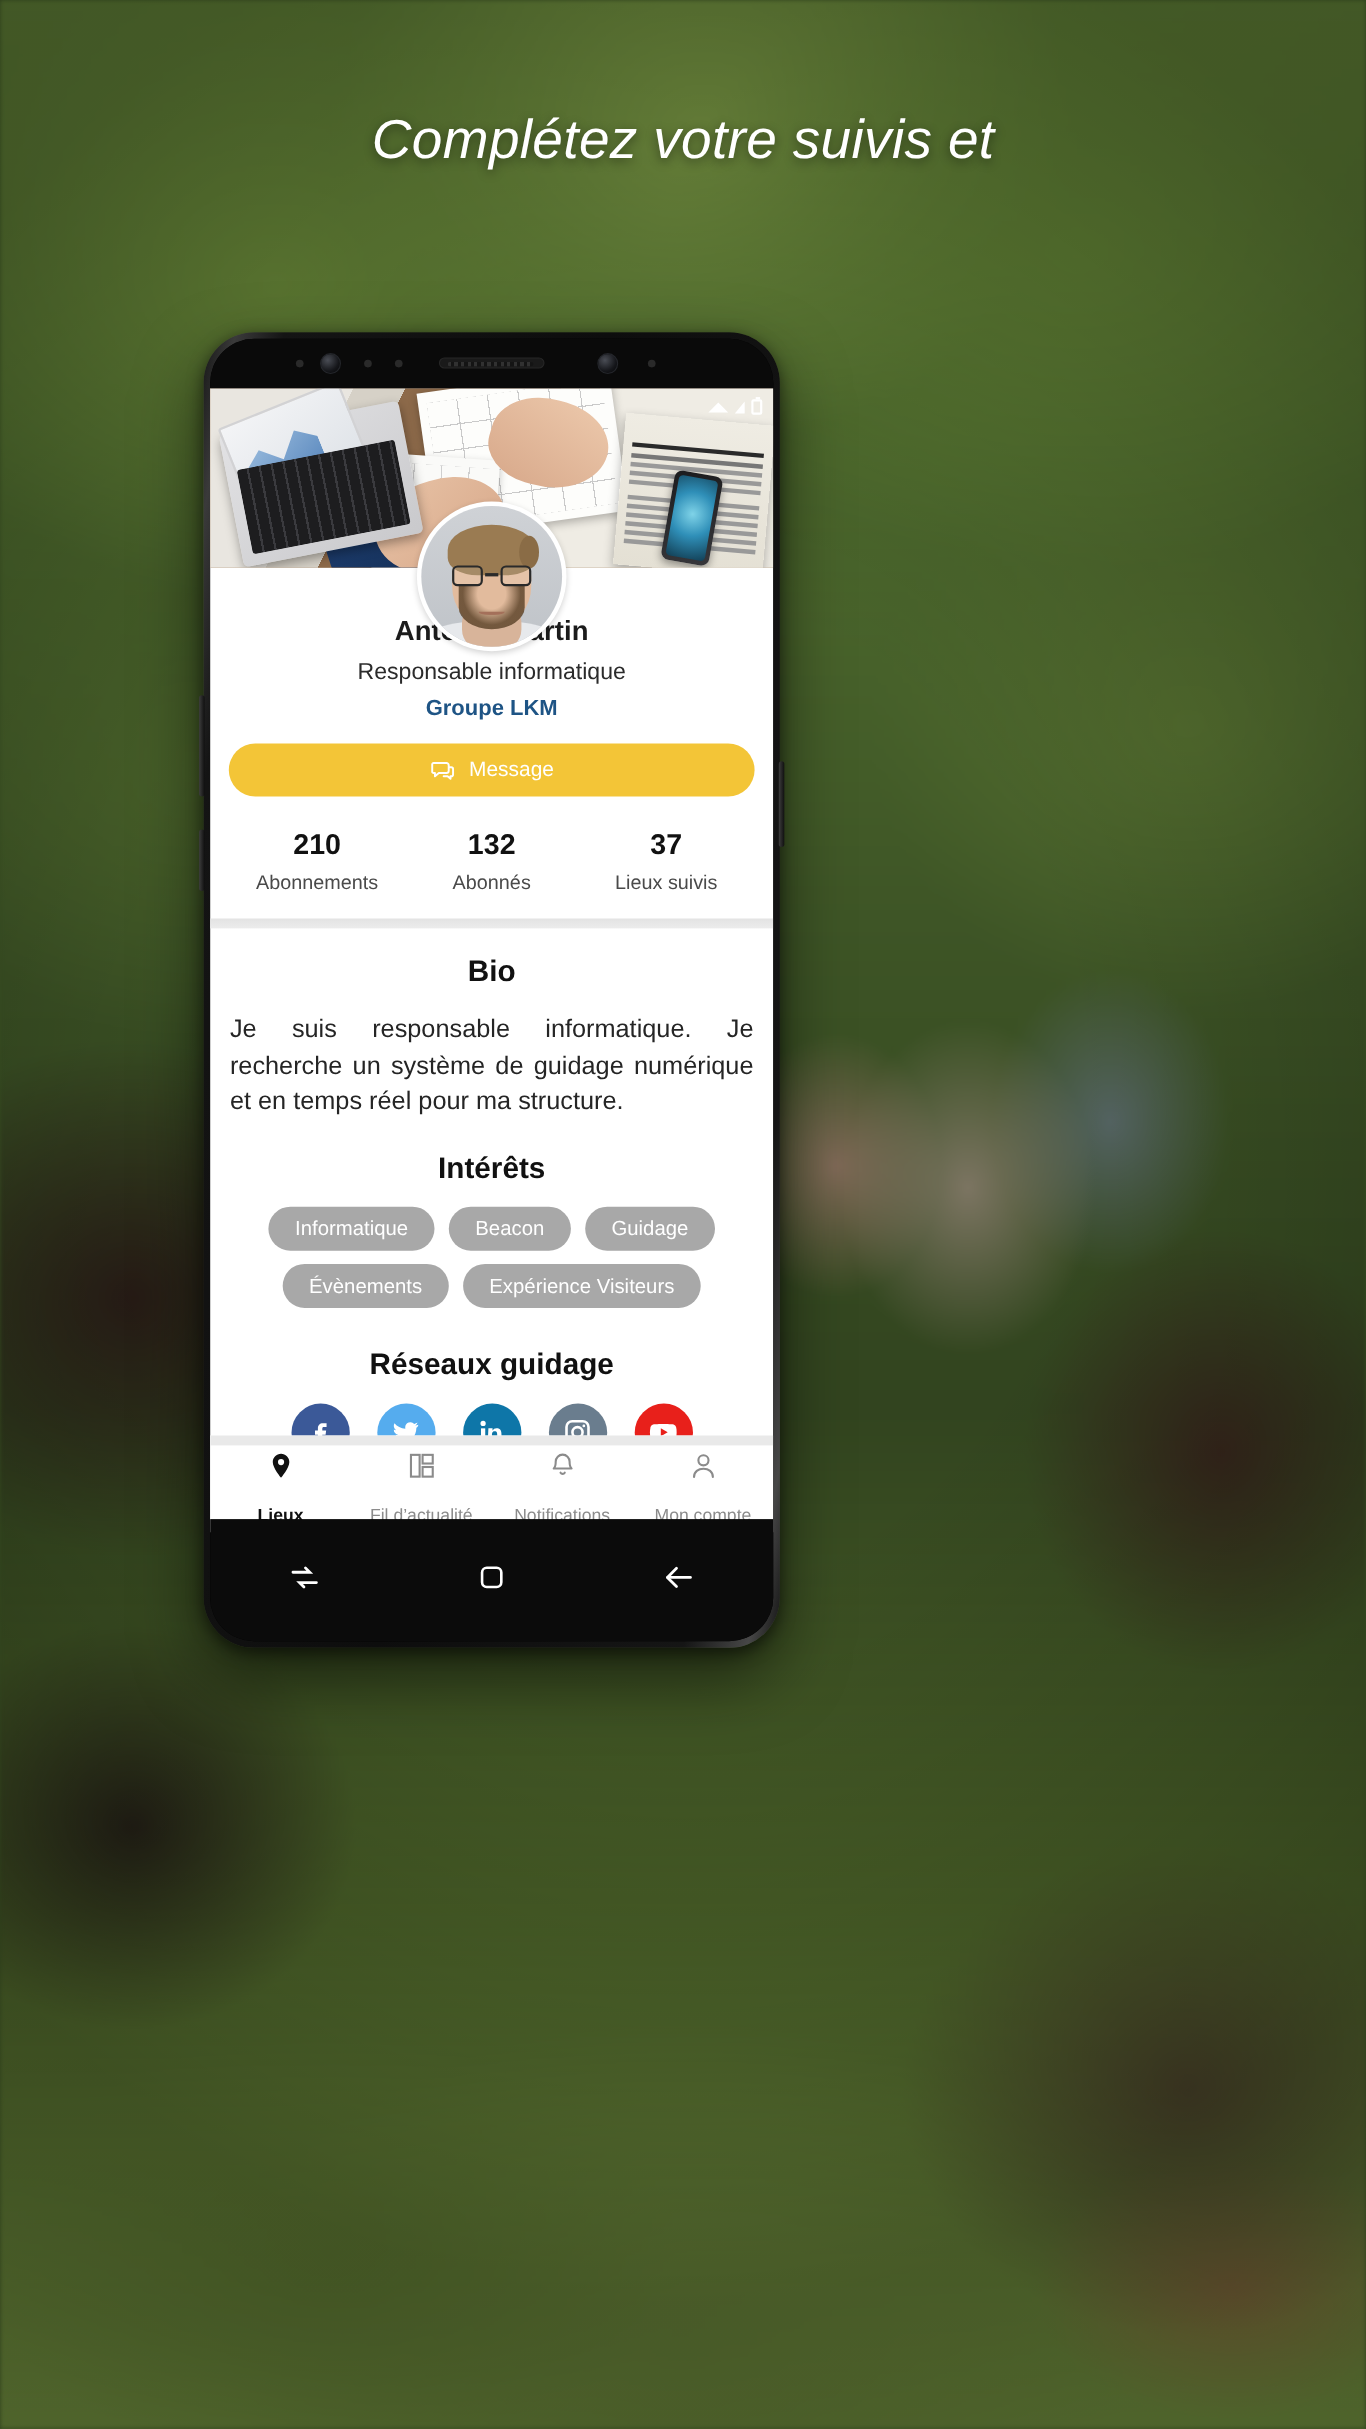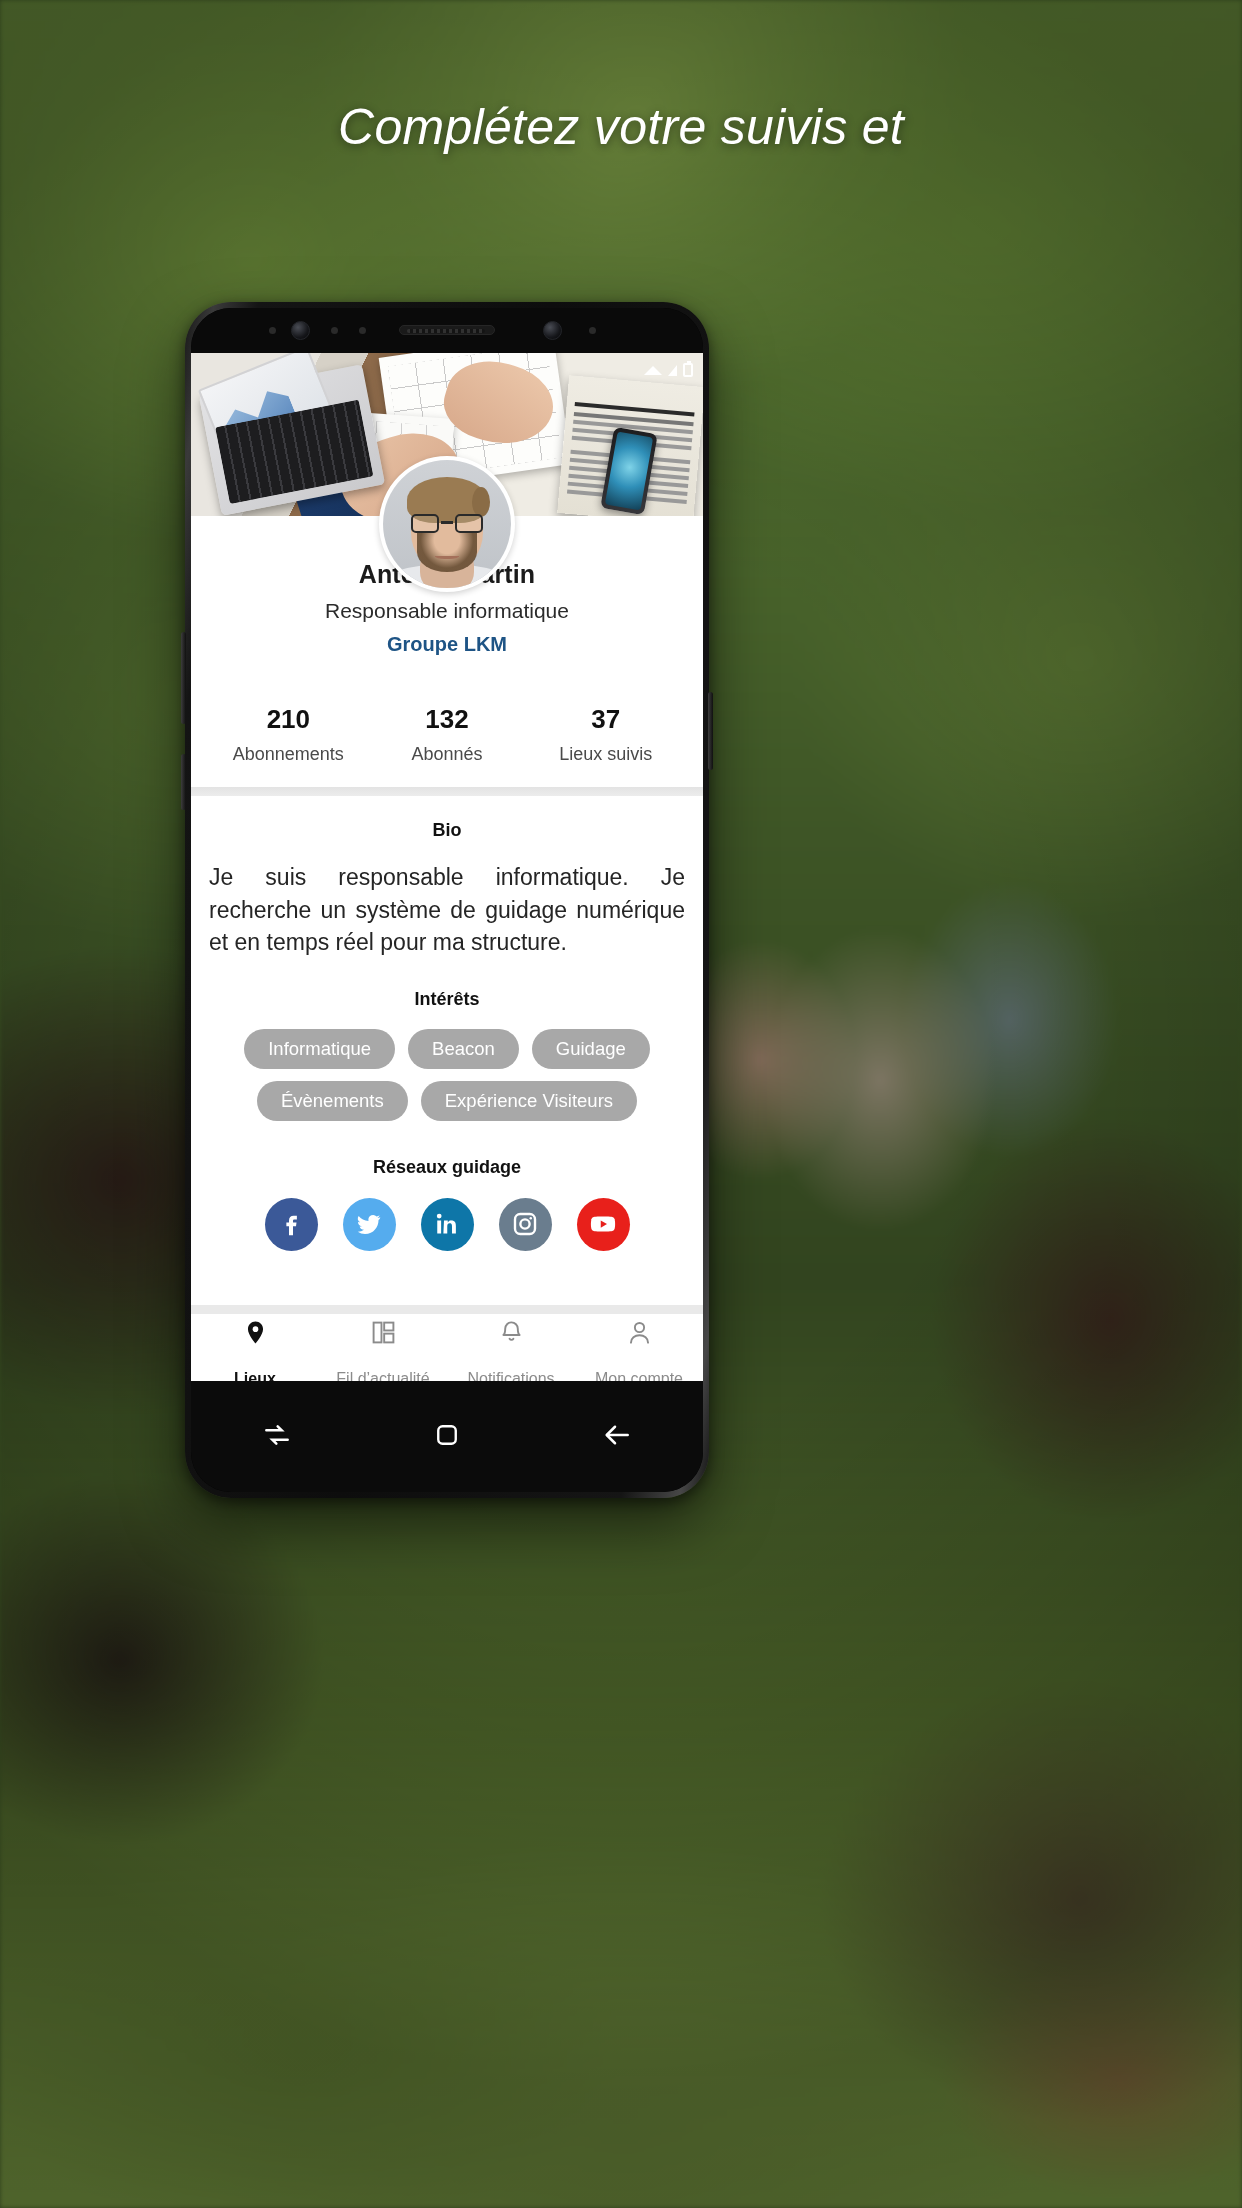--- a/index.html
+++ b/index.html
@@ -214,21 +214,21 @@
 
   
   #stats { display:flex; margin-top:28px; padding:0 18px 22px; }
   .stat { flex:1; text-align:center; }
   .stat .num { font-size:26px; font-weight:700; color:#111; }
   .stat .lbl { font-size:18px; color:#4a4a4a; margin-top:9px; }
 
   .divider { height:9px; background:linear-gradient(180deg,#e3e3e3,#ececec); }
 
   
-  .sec-title { text-align:center; font-size:18px; font-weight:700; color:#111; }
+  .sec-title { text-align:center; font-size:27px; font-weight:700; color:#111; }
   #bio-wrap { padding:24px 18px 0; }
   #bio-text { margin-top:20px; font-size:23px; line-height:1.42; color:#252525; text-align:justify; }
   #int-wrap { padding:30px 14px 0; }
   #tags { display:flex; flex-wrap:wrap; justify-content:center; gap:12px 13px; margin-top:19px; }
   .tag { background:#a8a8a8; color:#fff; font-size:18.5px; padding:9px 24px; border-radius:20px; white-space:nowrap; }
   #soc-wrap { padding:36px 14px 0; }
   #socials { display:flex; justify-content:center; gap:25px; margin-top:20px; }
   .soc { width:53px; height:53px; border-radius:50%; display:flex; align-items:center; justify-content:center;
          color:#fff; font-weight:700; font-size:27px; }
   .soc svg { display:block; }
@@ -313,20 +313,27 @@
           <div class="mouth"></div>
         </div>
       </div>
 
       <div id="prof">
         <div id="name">Antoine Martin</div>
         <div id="role">Responsable informatique</div>
         <div id="company">Groupe LKM</div>
 
         <div id="actions">
+          <div class="btn" id="btn-msg">
+            <svg width="25" height="25" viewBox="0 0 24 24" fill="none" stroke="#fff" stroke-width="1.7" stroke-linecap="round" stroke-linejoin="round">
+              <path d="M4 5.4h11.2a2 2 0 0 1 2 2v4.8a2 2 0 0 1-2 2H8.6L5.2 17v-2.8H4a1.2 1.2 0 0 1-1.2-1.2V6.6A1.2 1.2 0 0 1 4 5.4z"></path>
+              <path d="M17.8 9.2h1.6a1.6 1.6 0 0 1 1.6 1.6v4.6a1.6 1.6 0 0 1-1.6 1.6h-.6v2.2l-2.6-2.2h-3.4"></path>
+            </svg>
+            <span>Message</span>
+          </div>
         </div>
 
         <div id="stats">
           <div class="stat">
             <div class="num">210</div>
             <div class="lbl">Abonnements</div>
           </div>
           <div class="stat">
             <div class="num">132</div>
             <div class="lbl">Abonnés</div>

